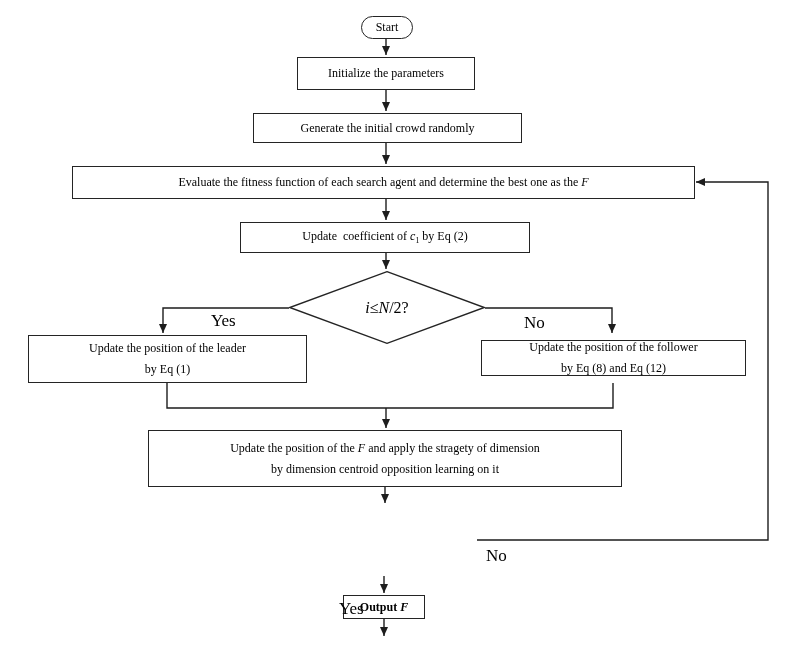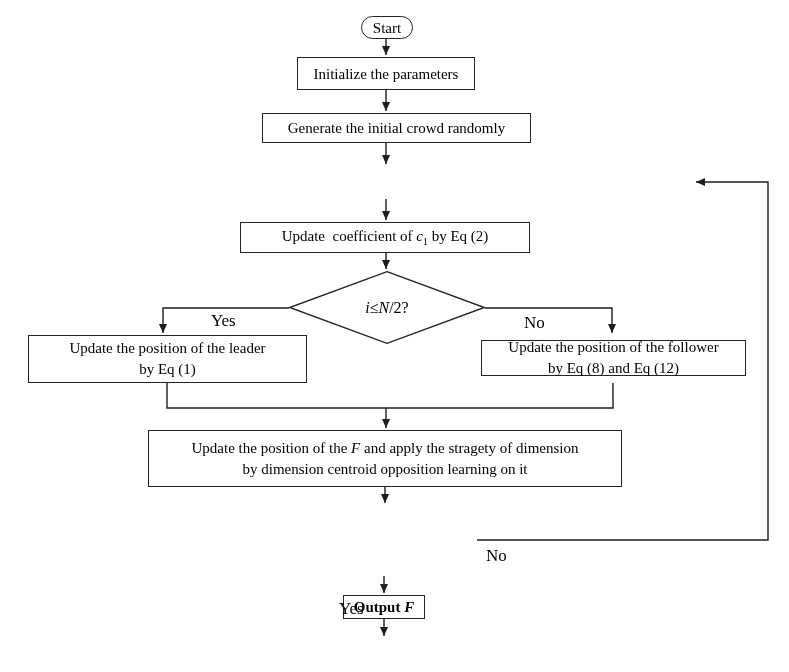--- a/index.html
+++ b/index.html
@@ -17,21 +17,21 @@
   .node {
     position: absolute;
     z-index: 2;
     box-sizing: border-box;
     background: #ffffff;
     border: 1.4px solid #242424;
     display: flex;
     align-items: center;
     justify-content: center;
     text-align: center;
-    font-size: 15px;
+    font-size: 12px;
     line-height: 1.2;
   }
   .node .txt { white-space: pre; }
   .oval { border-radius: 999px; }
   .twoline { flex-direction: column; line-height: 21px; }
   .twoline .txt { display: block; }
   .diamond { position: absolute; z-index: 2; }
   .diamond svg { position: absolute; left: 0; top: 0; display: block; }
   .diamond svg polygon { fill: #ffffff; stroke: #242424; stroke-width: 1.4; }
   .dtext {
@@ -70,24 +70,27 @@
   </svg>
 
   <div class="node oval" style="left:361px; top:16px; width:52px; height:23px;">
     <span class="txt">Start</span>
   </div>
 
   <div class="node" style="left:297px; top:57px; width:178px; height:33px;">
     <span class="txt">Initialize the parameters</span>
   </div>
 
-  <div class="node" style="left:262px; top:113px; width:269px; height:30px;">
+  <div class="node" style="left:253px; top:113px; width:269px; height:30px;">
     <span class="txt">Generate the initial crowd randomly</span>
   </div>
 
+  <div class="node" style="left:72px; top:166px; width:623px; height:33px;">
+    <span class="txt"><span>Evaluate the fitness function of each search agent and determine the best one as the </span><i>F</i></span>
+  </div>
 
   <div class="node" style="left:240px; top:222px; width:290px; height:31px;">
     <span class="txt"><span>Update  coefficient of </span><i>c</i><sub>1</sub><span> by Eq (2)</span></span>
   </div>
 
   <div class="diamond" style="left:289px; top:271px; width:196px; height:73px;">
     <svg width="196" height="73" viewBox="0 0 196 73">
       <polygon points="98,0.7 195.3,36.5 98,72.3 0.7,36.5"></polygon>
     </svg>
     <div class="dtext"><i>i</i><span>≤</span><i>N</i><span>/2?</span></div>

